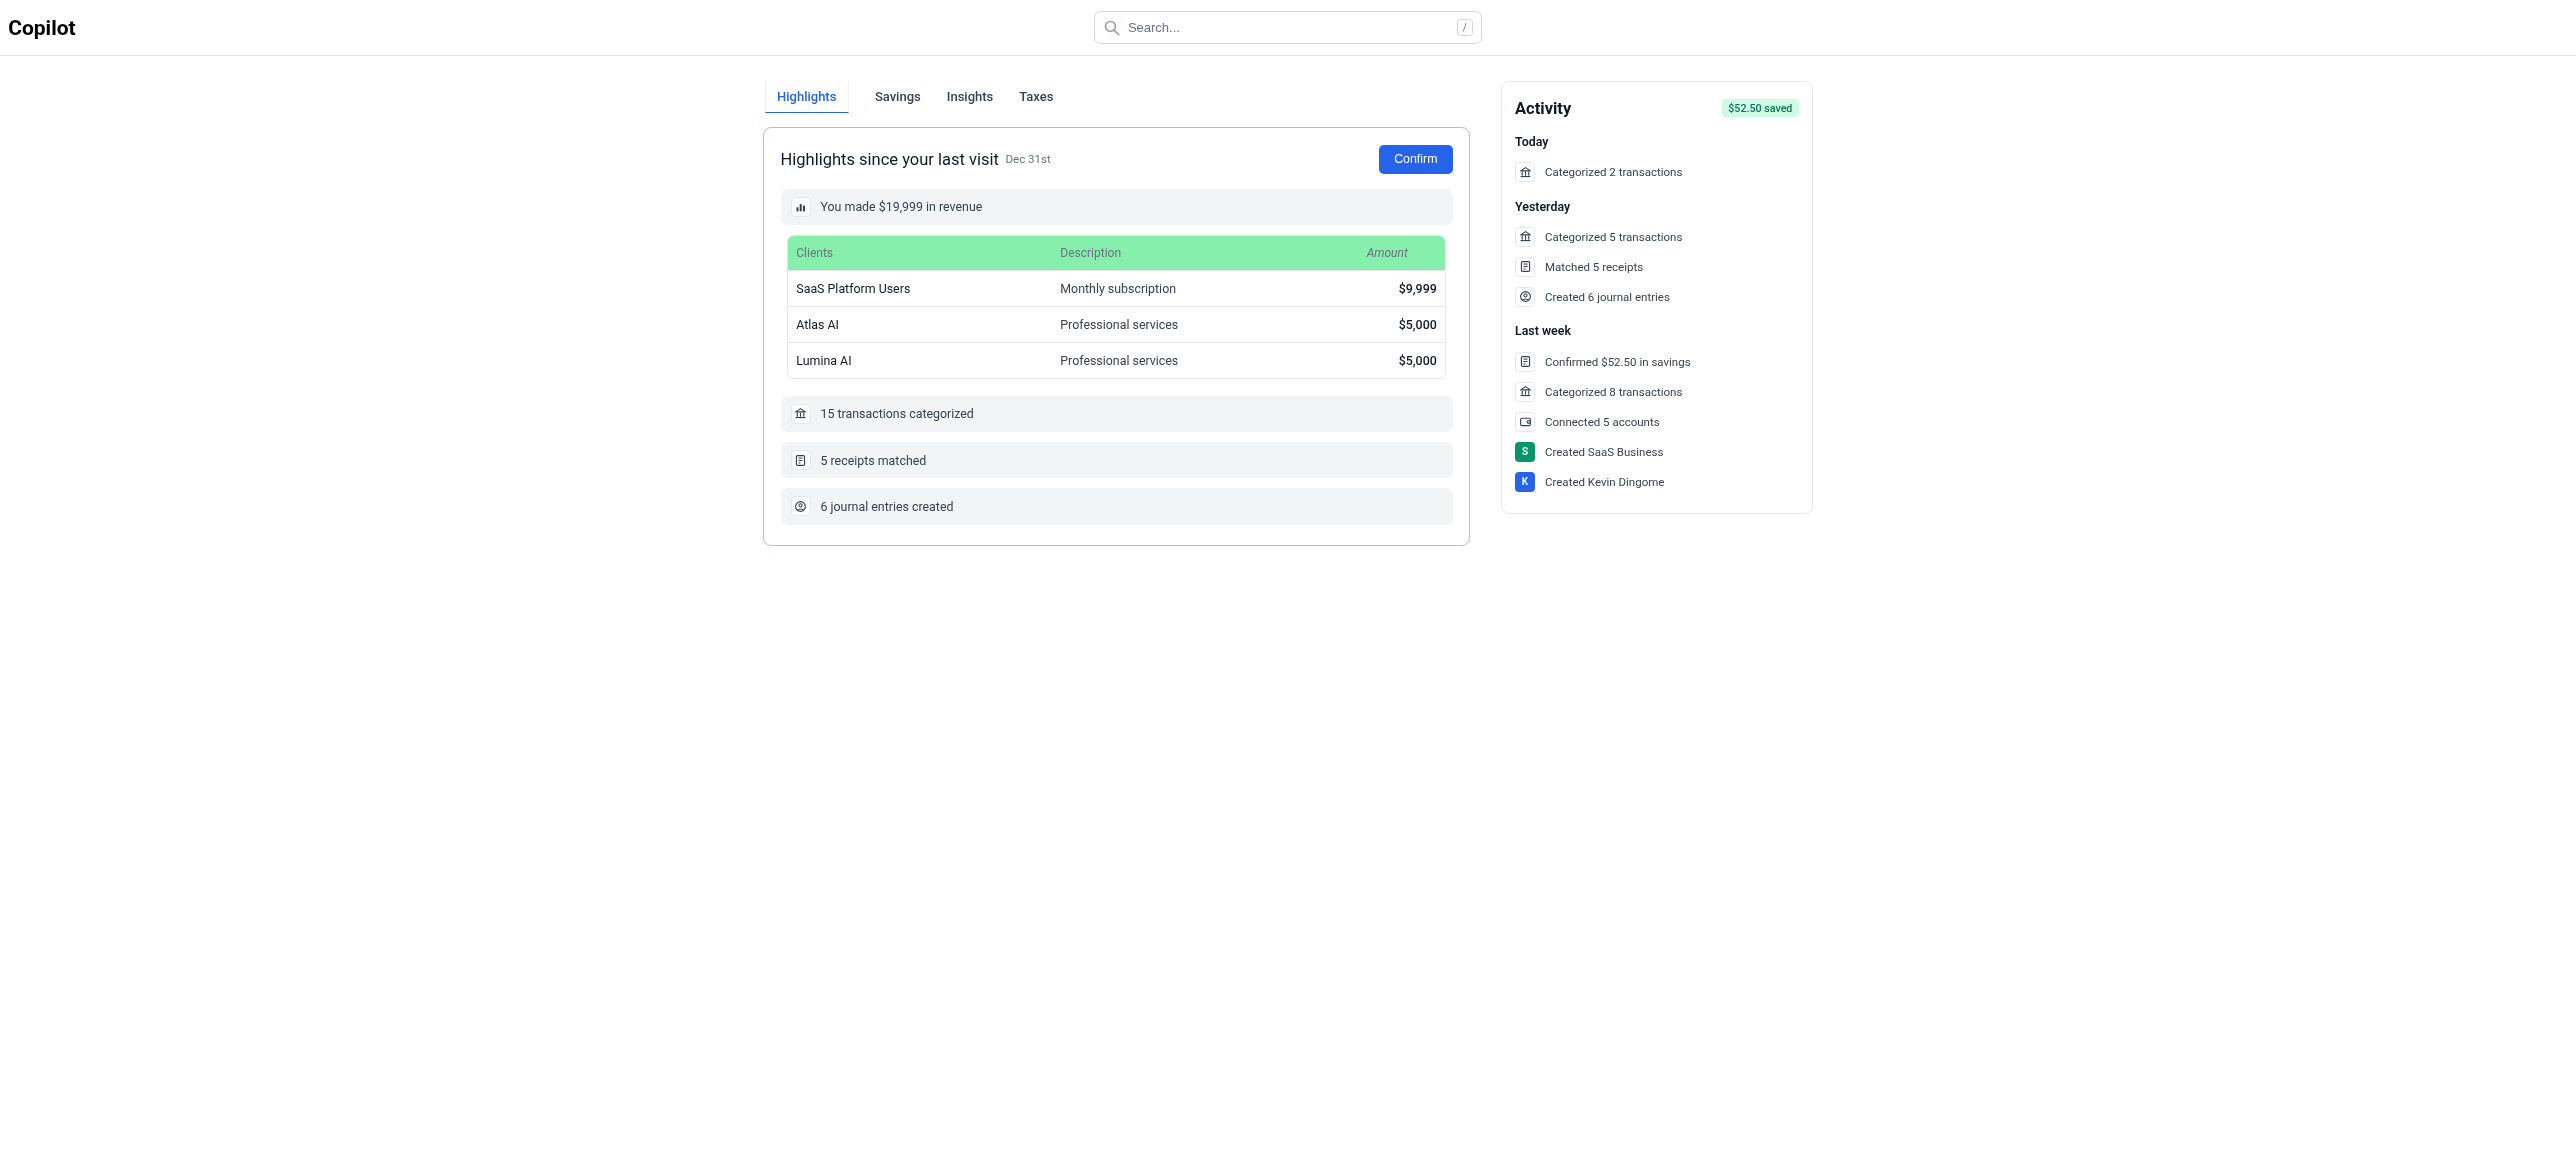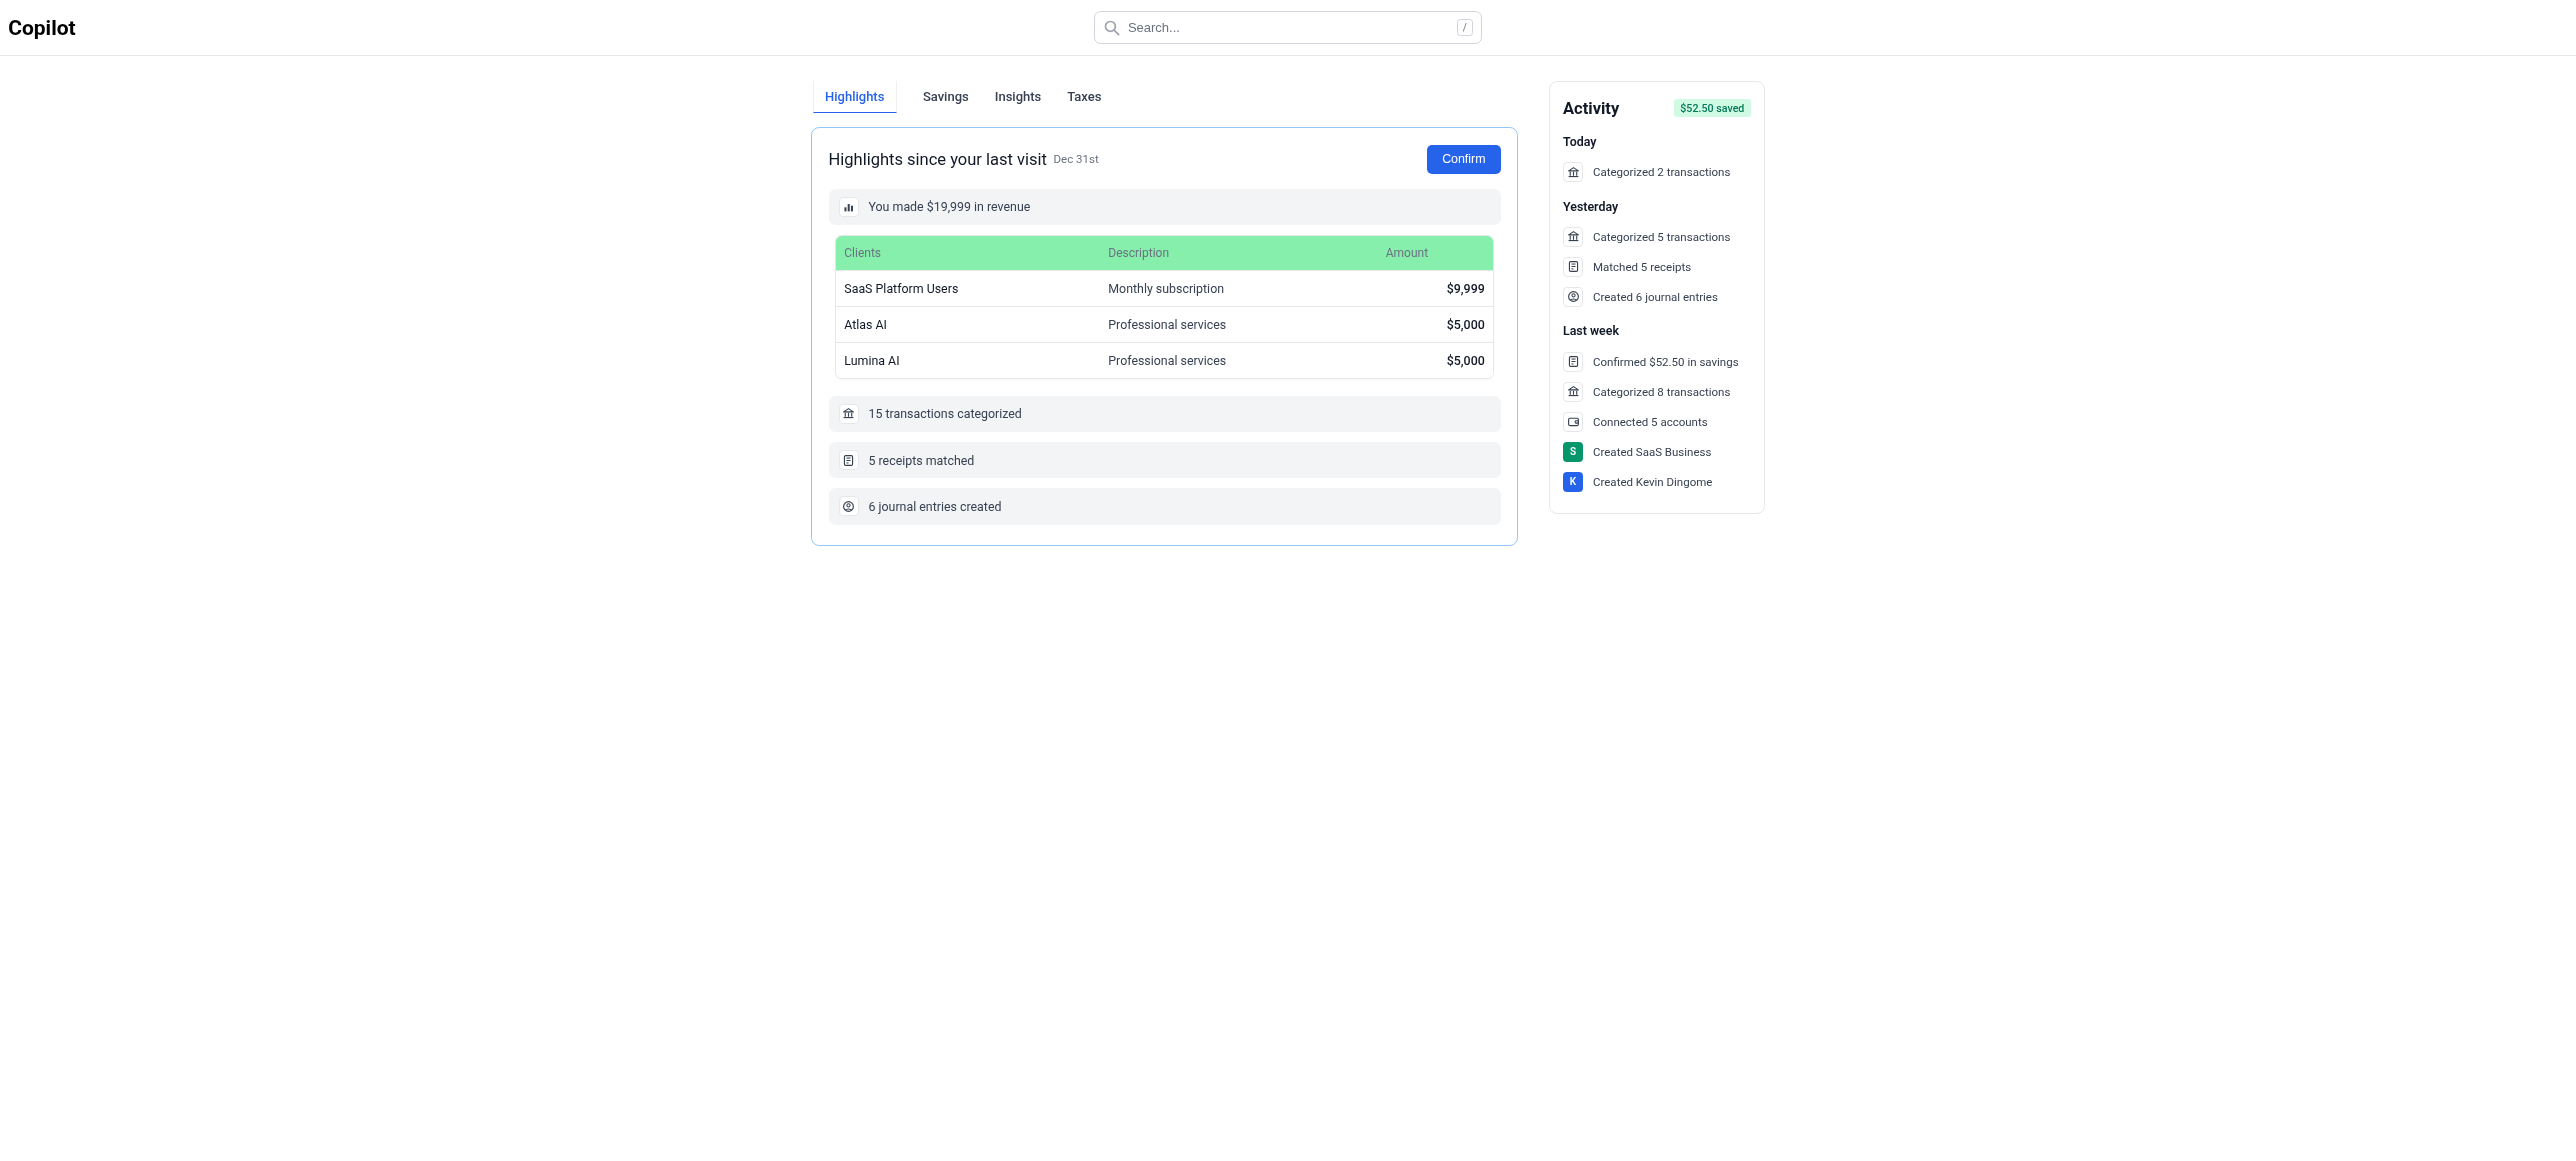--- a/index.html
+++ b/index.html
@@ -58,21 +58,21 @@
     line-height: 15px;
   }
 
   .page {
     display: flex;
     justify-content: center;
     padding-top: 25px;
     gap: 31px;
   }
   .main-col { width: 707px; }
-  .side-col { width: 216px; }
+  .side-col { width: 312px; }
 
   .tabs {
     display: flex;
     gap: 26px;
     padding-left: 13px;
     margin-bottom: 13px;
     border-bottom: 0.8px solid transparent;
   }
   .tab {
     font-size: 13px;
@@ -154,21 +154,21 @@
   .thead {
     display: flex;
     background: #86efac;
     padding: 10px 8.2px;
     font-size: 12px;
     color: #6b7280;
     border-bottom: 0.8px solid #e5e7eb;
   }
   .th-clients { flex: 0 0 264px; }
   .th-desc { flex: 1; }
-  .th-amount { flex: 0 0 99px; text-align: left; }
+  .th-amount { flex: 0 0 99px; text-align: center; font-style: italic; }
   .trow {
     display: flex;
     padding: 10px 8.2px;
     font-size: 12.4px;
     color: #111827;
     border-bottom: 0.8px solid #e5e7eb;
     background: #fff;
   }
   .trow:last-child { border-bottom: none; }
   .td-clients { flex: 0 0 264px; }

